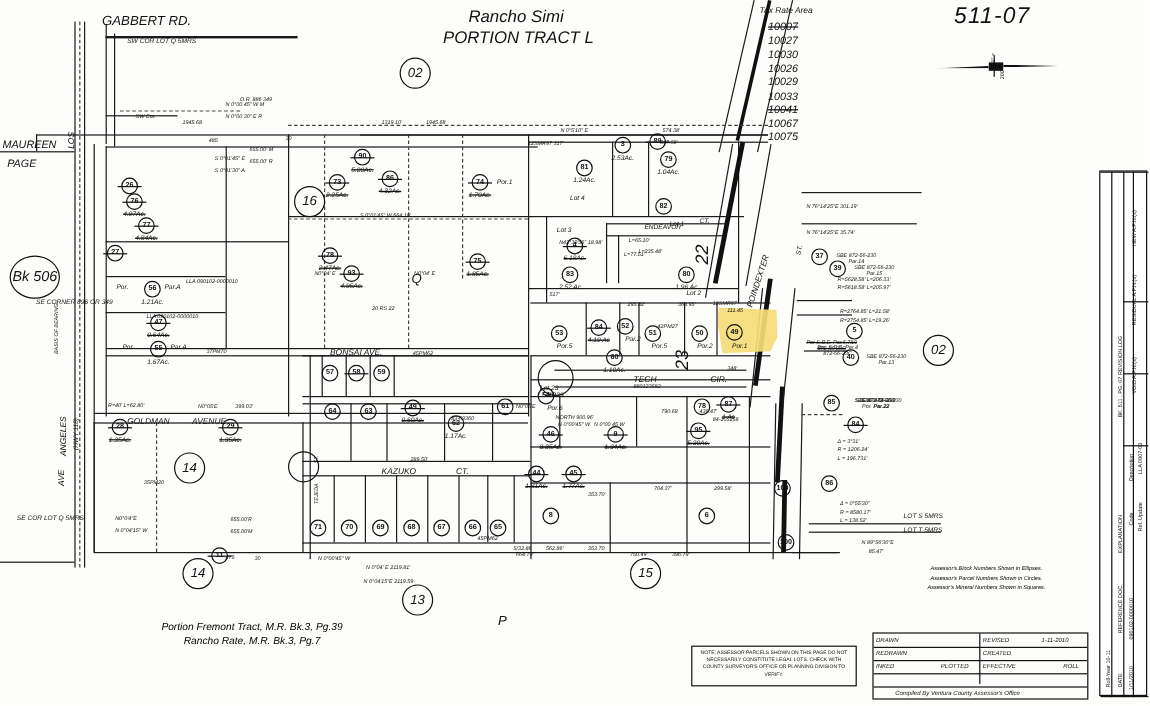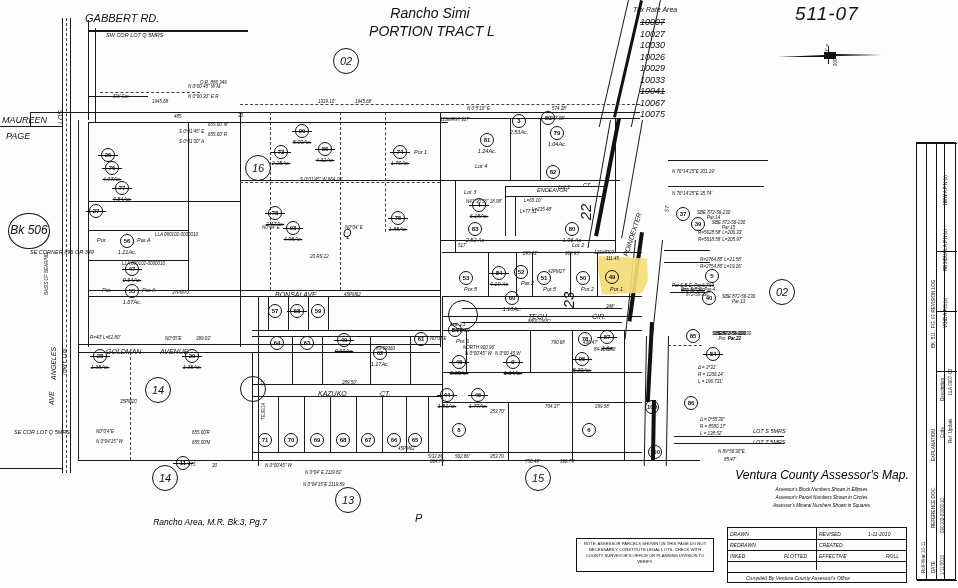--- a/index.html
+++ b/index.html
@@ -580,29 +580,29 @@
       <div class="t xs ital" style="left: 466px; top: 200px;">N43°30'56"  18.98'</div>
       <div class="t xs ital" style="left: 90px; top: 336px;">R=40'  L=62.80'</div>
       <div class="t xs ital" style="left: 165px; top: 337px;">N0°05'E</div>
       <div class="t xs ital" style="left: 196px; top: 337px;">399.03'</div>
       <div class="t xs ital" style="left: 430px; top: 337px;">N0°05'E</div>
       <div class="t xs ital" style="left: 262px; top: 226px;">N0°04' E</div>
       <div class="t xs ital" style="left: 345px; top: 226px;">N0°04' E</div>
     </div>
 
   <div id="reference-list" style="position:absolute; left:50px; top:516px; width:320px; text-align:center;">
-      <div class="ital" style="font-size: 8.5px; line-height: 1.45;">Rancho Area, M.R. Bk.3, Pg.7</div>
+      <div class="ital" style="font-size: 8.5px; line-height: 1.45;">Portion Fremont Tract, M.R. Bk.3, Pg.39</div>
+      <div class="ital" style="font-size: 8.5px; line-height: 1.45;">Rancho Rate, M.R. Bk.3, Pg.7</div>
     </div>
 
   <div id="notebox">
     <p>NOTE: ASSESSOR PARCELS SHOWN ON THIS PAGE DO NOT NECESSARILY CONSTITUTE LEGAL LOTS. CHECK WITH COUNTY SURVEYOR'S OFFICE OR PLANNING DIVISION TO VERIFY.</p>
   </div>
 
   <div style="position:absolute; left:727px; top:466px; width:190px; text-align:center;">
-    <div class="ital" style="font-size:12px; margin-top:2px;">Ventura County Assessor's Map.</div>
     <div id="legend-lines" style="margin-top:4px;">
         <div class="ital" style="font-size: 4.6px; line-height: 1.7;">Assessor's Block Numbers Shown in Ellipses.</div>
         <div class="ital" style="font-size: 4.6px; line-height: 1.7;">Assessor's Parcel Numbers Shown in Circles.</div>
         <div class="ital" style="font-size: 4.6px; line-height: 1.7;">Assessor's Mineral Numbers Shown in Squares.</div>
       </div>
   </div>
 
   <div id="titleblock">
     <div class="tbrow" style="top:11px;"></div>
     <div class="tbrow" style="top:22px;"></div>

